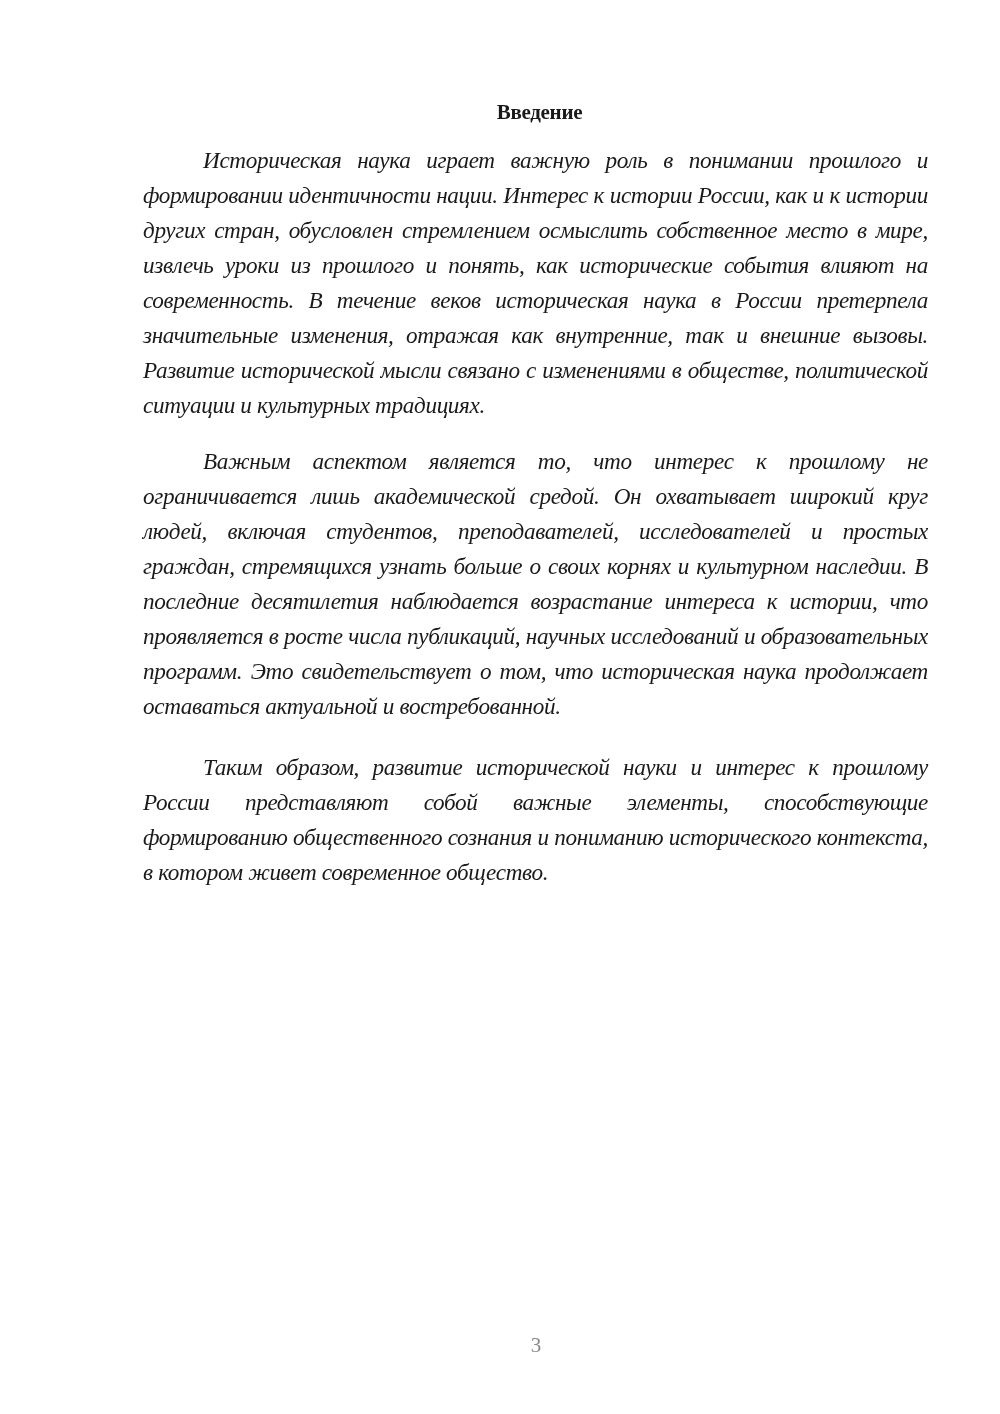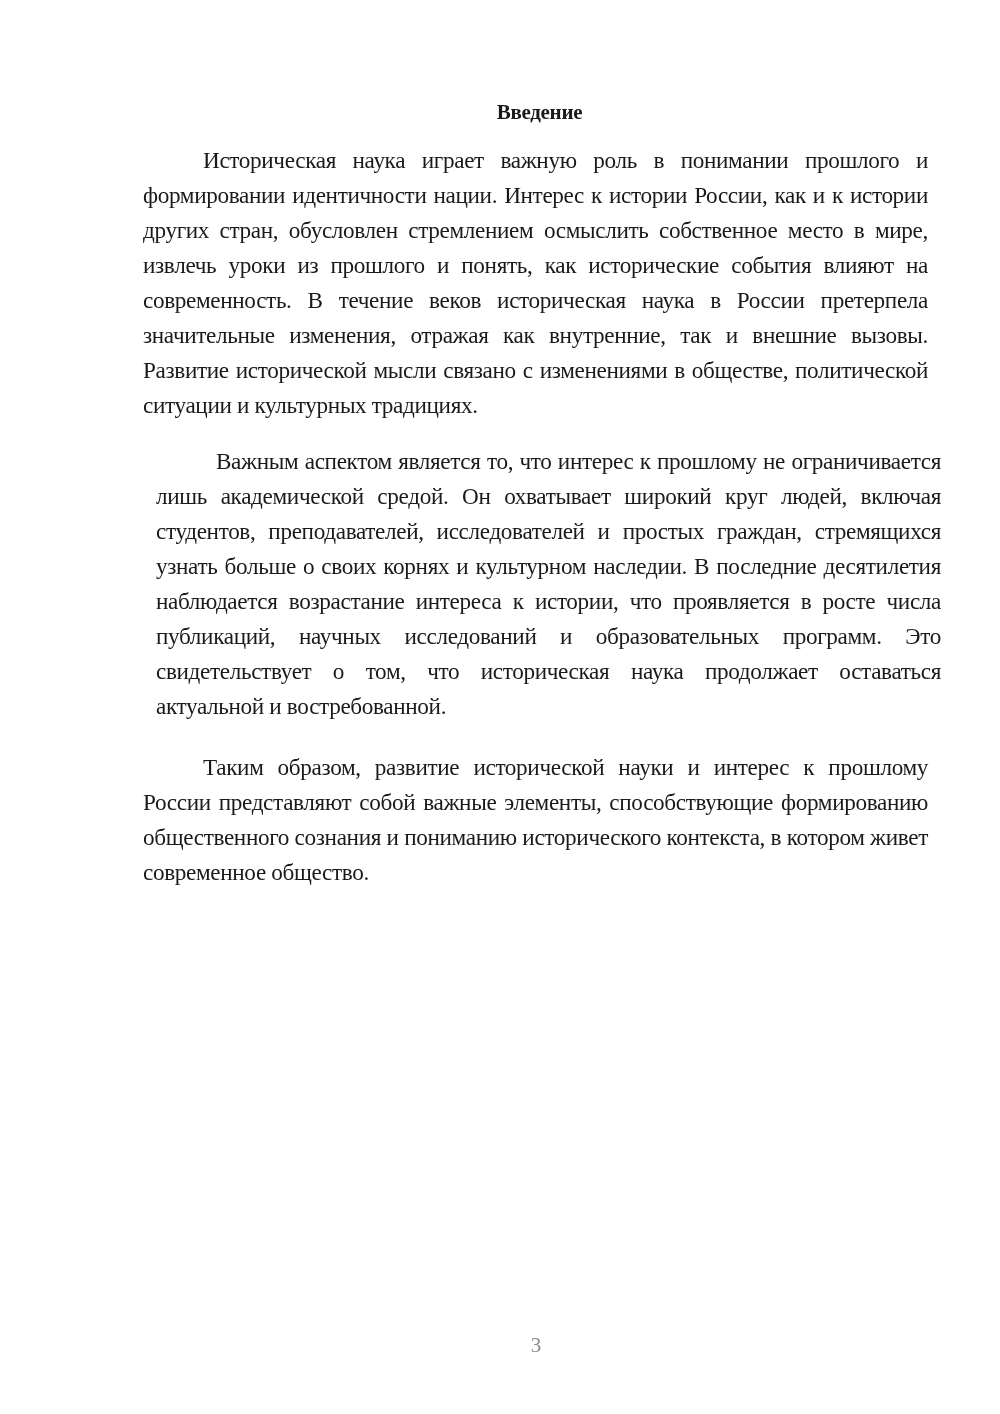--- a/index.html
+++ b/index.html
@@ -40,23 +40,24 @@
       left: 0;
       width: 785px;
       margin: 0;
       font-size: 23.2px;
       line-height: 35px;
       text-align: justify;
       text-align-last: left;
       text-indent: 60px;
       letter-spacing: -0.35px;
       word-spacing: 0px;
+      font-style: italic;
     }
     .p1 { top: 143px; }
-    .p2 { top: 444px; margin-left: 13px; }
+    .p2 { top: 444px; }
     .p3 { top: 750px; }
     .page-number {
       position: absolute;
       left: 0;
       top: 1333px;
       width: 1000px;
       text-align: center;
       font-size: 21px;
       color: #8a8a8a;
       padding-left: 72px;

